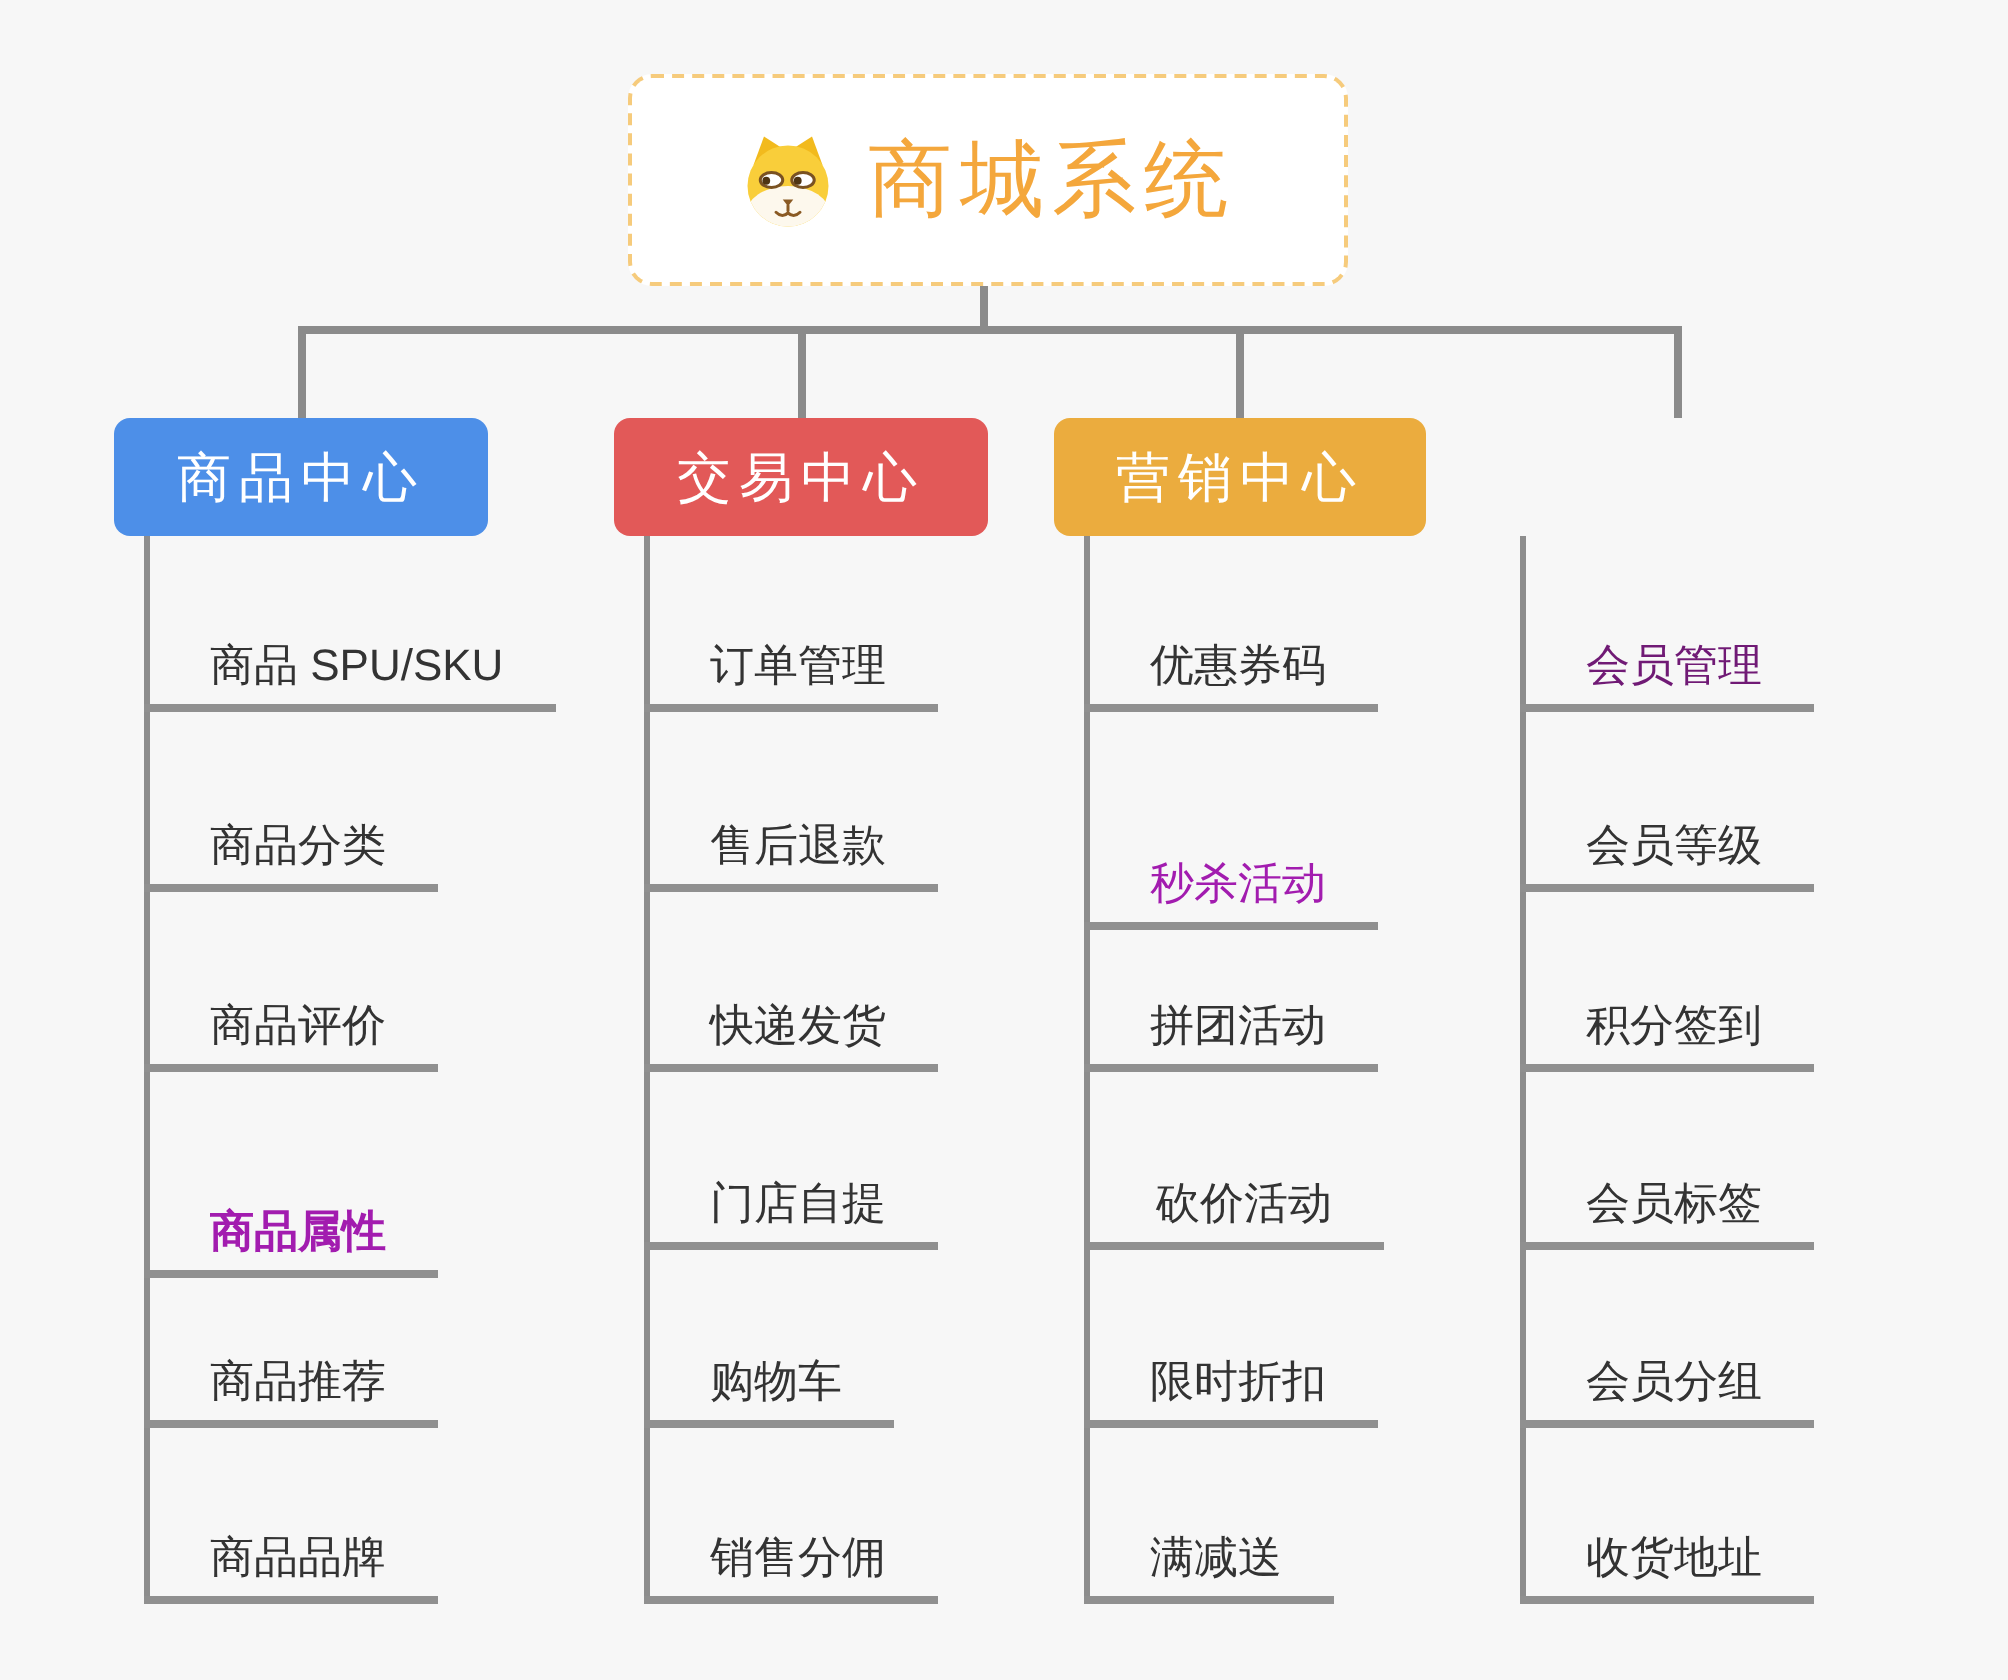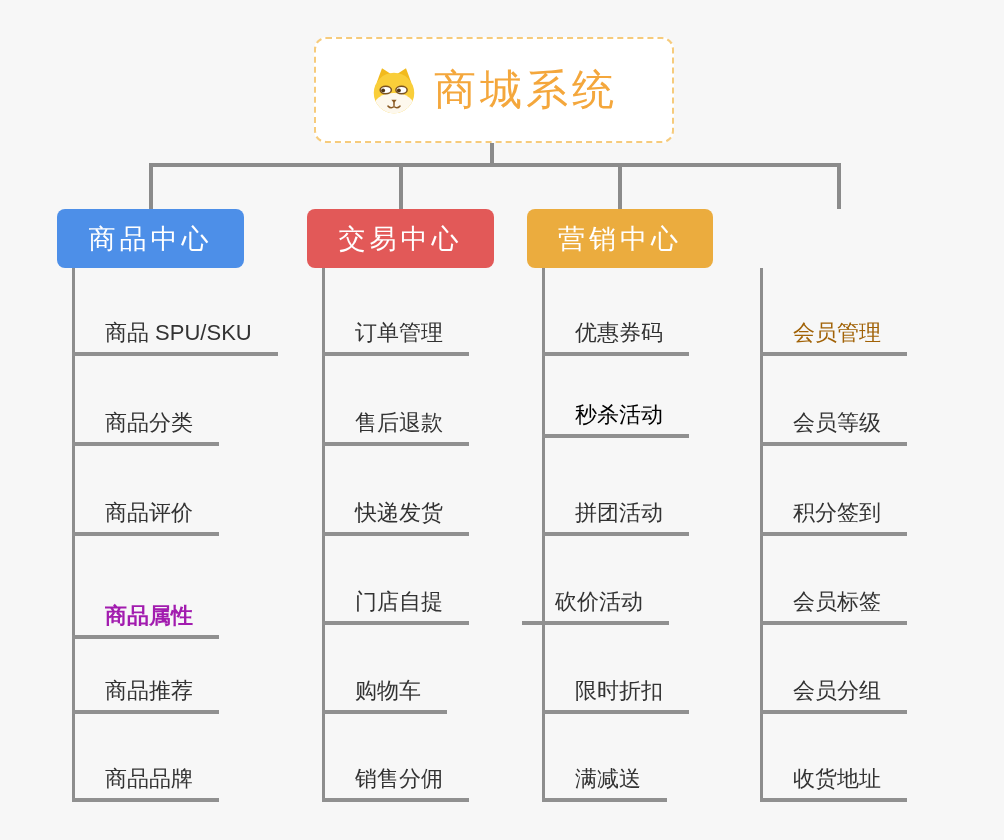--- a/index.html
+++ b/index.html
@@ -88,25 +88,25 @@
     <div class="item" style="left: 322px; top: 408px; border-bottom-color: rgb(144, 144, 144); color: rgb(51, 51, 51);">售后退款</div>
     <div class="item" style="left: 322px; top: 498px; border-bottom-color: rgb(144, 144, 144); color: rgb(51, 51, 51);">快递发货</div>
     <div class="item" style="left: 322px; top: 587px; border-bottom-color: rgb(144, 144, 144); color: rgb(51, 51, 51);">门店自提</div>
     <div class="item" style="left: 322px; top: 676px; border-bottom-color: rgb(144, 144, 144); color: rgb(51, 51, 51);">购物车</div>
     <div class="item" style="left: 322px; top: 764px; border-bottom-color: rgb(144, 144, 144); color: rgb(51, 51, 51);">销售分佣</div>
     <div class="branch-box" style="left: 527px; width: 186px; background: rgb(235, 172, 62);">
       <span>营销中心</span>
     </div>
     <div class="spine" style="left: 542px; top: 268px; height: 534px; background: rgb(141, 141, 141);"></div>
     <div class="item" style="left: 542px; top: 318px; border-bottom-color: rgb(144, 144, 144); color: rgb(51, 51, 51);">优惠券码</div>
-    <div class="item" style="left: 542px; top: 400px; border-bottom-color: rgb(144, 144, 144); color: #000000;">秒杀活动</div>
+    <div class="item" style="left: 542px; top: 427px; border-bottom-color: rgb(144, 144, 144); color: #a21caf;">秒杀活动</div>
     <div class="item" style="left: 542px; top: 498px; border-bottom-color: rgb(144, 144, 144); color: rgb(51, 51, 51);">拼团活动</div>
-    <div class="item" style="left: 522px; top: 587px; border-bottom-color: rgb(144, 144, 144); color: rgb(51, 51, 51);">砍价活动</div>
+    <div class="item" style="left: 545px; top: 587px; border-bottom-color: rgb(144, 144, 144); color: rgb(51, 51, 51);">砍价活动</div>
     <div class="item" style="left: 542px; top: 676px; border-bottom-color: rgb(144, 144, 144); color: rgb(51, 51, 51);">限时折扣</div>
     <div class="item" style="left: 542px; top: 764px; border-bottom-color: rgb(144, 144, 144); color: rgb(51, 51, 51);">满减送</div>
     <div class="spine" style="left: 760px; top: 268px; height: 534px; background: rgb(141, 141, 141);"></div>
-    <div class="item" style="left: 760px; top: 318px; border-bottom-color: rgb(144, 144, 144); color: #a16207; text-align: center;">会员管理</div>
+    <div class="item" style="left: 760px; top: 318px; border-bottom-color: rgb(144, 144, 144); color: #701a75; text-align: center;">会员管理</div>
     <div class="item" style="left: 760px; top: 408px; border-bottom-color: rgb(144, 144, 144); color: rgb(51, 51, 51);">会员等级</div>
     <div class="item" style="left: 760px; top: 498px; border-bottom-color: rgb(144, 144, 144); color: rgb(51, 51, 51);">积分签到</div>
     <div class="item" style="left: 760px; top: 587px; border-bottom-color: rgb(144, 144, 144); color: rgb(51, 51, 51);">会员标签</div>
     <div class="item" style="left: 760px; top: 676px; border-bottom-color: rgb(144, 144, 144); color: rgb(51, 51, 51);">会员分组</div>
     <div class="item" style="left: 760px; top: 764px; border-bottom-color: rgb(144, 144, 144); color: rgb(51, 51, 51);">收货地址</div>
   </div>
 
 </body></html>

